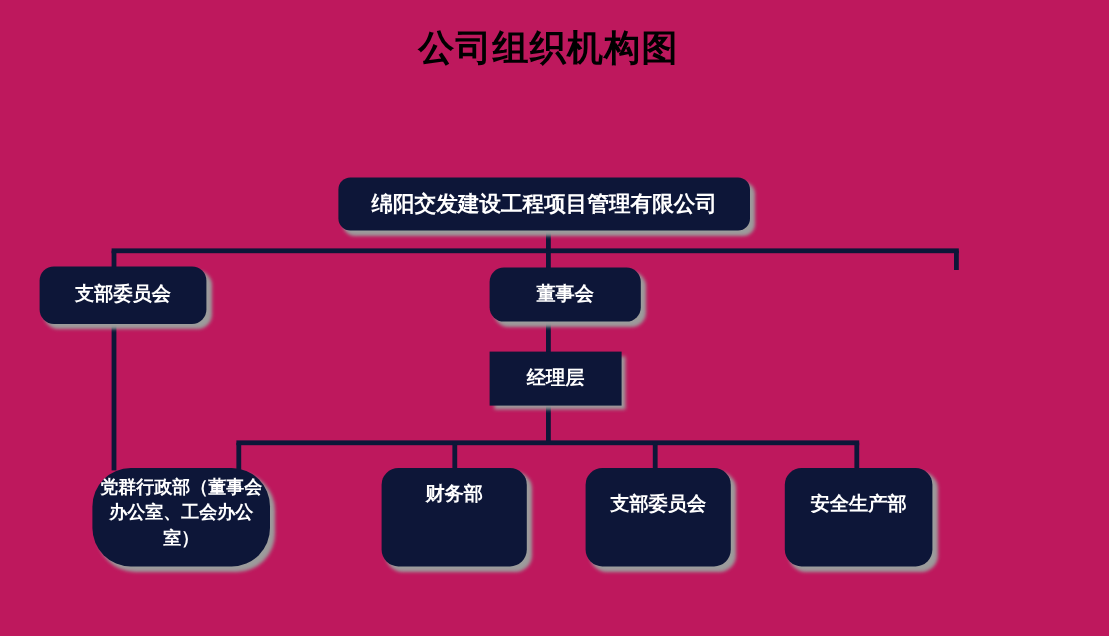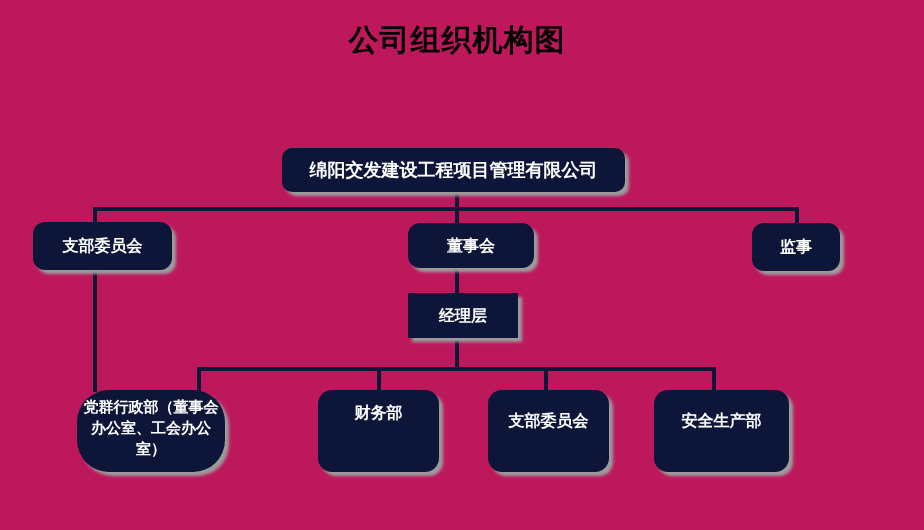--- a/index.html
+++ b/index.html
@@ -46,21 +46,21 @@
   .node.management{left:408px;top:293px;width:110px;height:45px;border-radius:0;font-size:16px;}
   .node.lvl4{
     border-radius:14px;
     font-size:16px;
     top:390px;height:82px;
     align-items:center;
   }
   .node.party{left:77px;width:148px;font-size:15px;line-height:21px;padding:2px 6px 8px 6px;border-radius:32px;}
   .node.finance{left:318px;width:121px;padding-bottom:36px;}
   .node.production{left:488px;width:121px;padding-bottom:20px;}
-  .node.safety{left:654px;width:135px;padding-bottom:20px;}
+  .node.safety{left:654px;width:123px;padding-bottom:20px;}
   .line{
     position:absolute;
     background:#0d1638;
   }
 </style>
 </head>
 <body>
 
 <div class="canvas">
 
@@ -77,21 +77,20 @@
   <div class="line" style="left:197px;top:367px;width:519px;height:4px;"></div>
   <div class="line" style="left:197px;top:369px;width:4px;height:23px;"></div>
   <div class="line" style="left:377px;top:369px;width:4px;height:23px;"></div>
   <div class="line" style="left:544px;top:369px;width:4px;height:23px;"></div>
   <div class="line" style="left:712px;top:369px;width:4px;height:23px;"></div>
 
   <div class="node root">绵阳交发建设工程项目管理有限公司</div>
 
   <div class="node lvl2 branch">支部委员会</div>
   <div class="node lvl2 board">董事会</div>
-  <div class="node lvl2 supervisor">监事</div>
 
   <div class="node management">经理层</div>
 
   <div class="node lvl4 party">党群行政部（董事会办公室、工会办公室）</div>
   <div class="node lvl4 finance">财务部</div>
   <div class="node lvl4 production">支部委员会</div>
   <div class="node lvl4 safety">安全生产部</div>
 
 </div>
 

